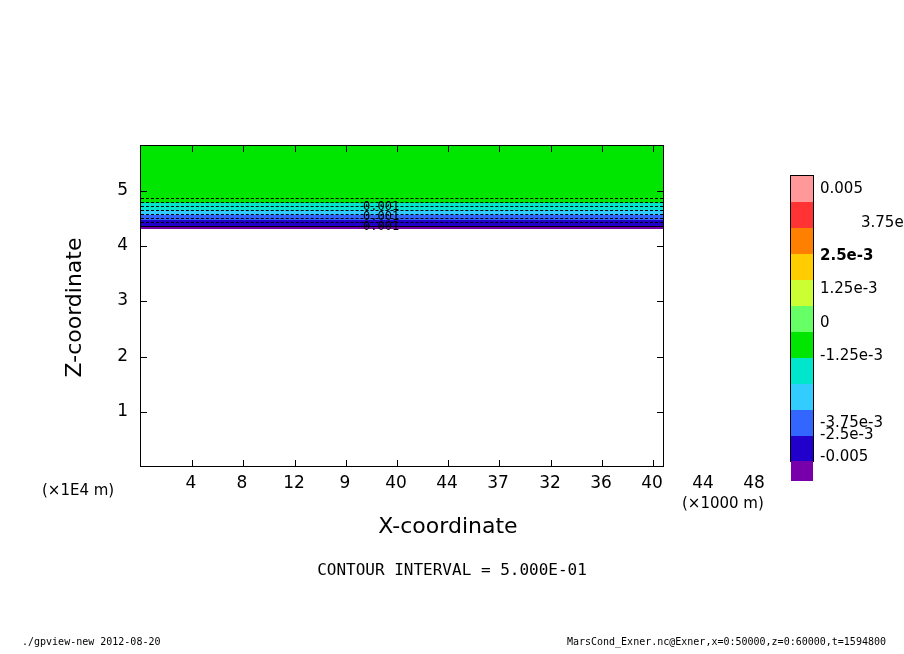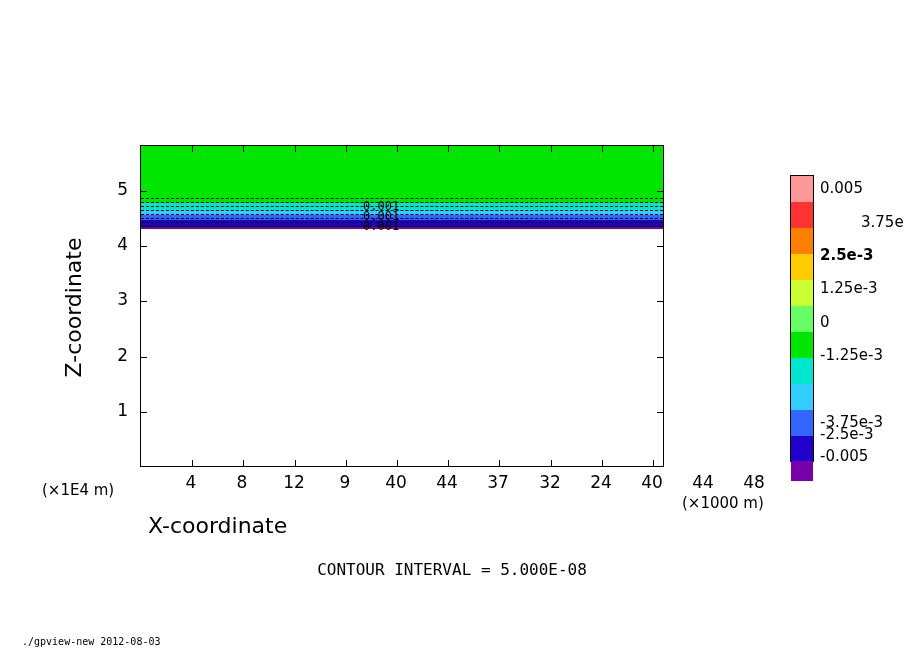--- a/index.html
+++ b/index.html
@@ -109,23 +109,24 @@
     left: 100px;
     width: 28px;
     text-align: right;
     font-size: 17px;
     margin-top: -11px;
   }
 
   
   #x-axis-title {
     position: absolute;
-    left: 148px;
+    left: 128px;
     top: 513px;
     width: 640px;
+    text-align: center;
     font-size: 22px;
   }
   #y-axis-title {
     position: absolute;
     left: -57px;
     top: 295px;
     width: 260px;
     text-align: center;
     font-size: 22px;
     transform: rotate(-90deg);
@@ -270,21 +271,21 @@
   </div>
 
   <div class="xlabel-val" style="left:191px;">4</div>
   <div class="xlabel-val" style="left:242px;">8</div>
   <div class="xlabel-val" style="left:294px;">12</div>
   <div class="xlabel-val" style="left:345px;">9</div>
   <div class="xlabel-val" style="left:396px;">40</div>
   <div class="xlabel-val" style="left:447px;">44</div>
   <div class="xlabel-val" style="left:498px;">37</div>
   <div class="xlabel-val" style="left:550px;">32</div>
-  <div class="xlabel-val" style="left:601px;">24</div>
+  <div class="xlabel-val" style="left:601px;">36</div>
   <div class="xlabel-val" style="left:652px;">40</div>
   <div class="xlabel-val" style="left:703px;">44</div>
   <div class="xlabel-val" style="left:754px;">48</div>
 
   <div class="ylabel-val" style="top:411px;">1</div>
   <div class="ylabel-val" style="top:356px;">2</div>
   <div class="ylabel-val" style="top:300px;">3</div>
   <div class="ylabel-val" style="top:245px;">4</div>
   <div class="ylabel-val" style="top:190px;">5</div>
 
@@ -311,16 +312,17 @@
   <div class="cb-tick-label" style="top:188px;">0.005</div>
   <div class="cb-tick-label" style="top:222px;margin-left:41px;">3.75e-3</div>
   <div class="cb-tick-label" style="top:255px;font-weight:bold;">2.5e-3</div>
   <div class="cb-tick-label" style="top:288px;">1.25e-3</div>
   <div class="cb-tick-label" style="top:322px;">0</div>
   <div class="cb-tick-label" style="top:355px;">-1.25e-3</div>
   <div class="cb-tick-label" style="top:389px;margin-top:36px;">-2.5e-3</div>
   <div class="cb-tick-label" style="top:422px;">-3.75e-3</div>
   <div class="cb-tick-label" style="top:456px;">-0.005</div>
 
-  <div id="contour-interval">CONTOUR INTERVAL = 5.000E-08</div>
-  <div id="footer-left">./gpview-new  2012-08-03</div>
+  <div id="contour-interval">CONTOUR INTERVAL = 5.000E-01</div>
+  <div id="footer-left">./gpview-new  2012-08-20</div>
+  <div id="footer-right">MarsCond_Exner.nc@Exner,x=0:50000,z=0:60000,t=1594800</div>
 
 </div>
 
 </body></html>

